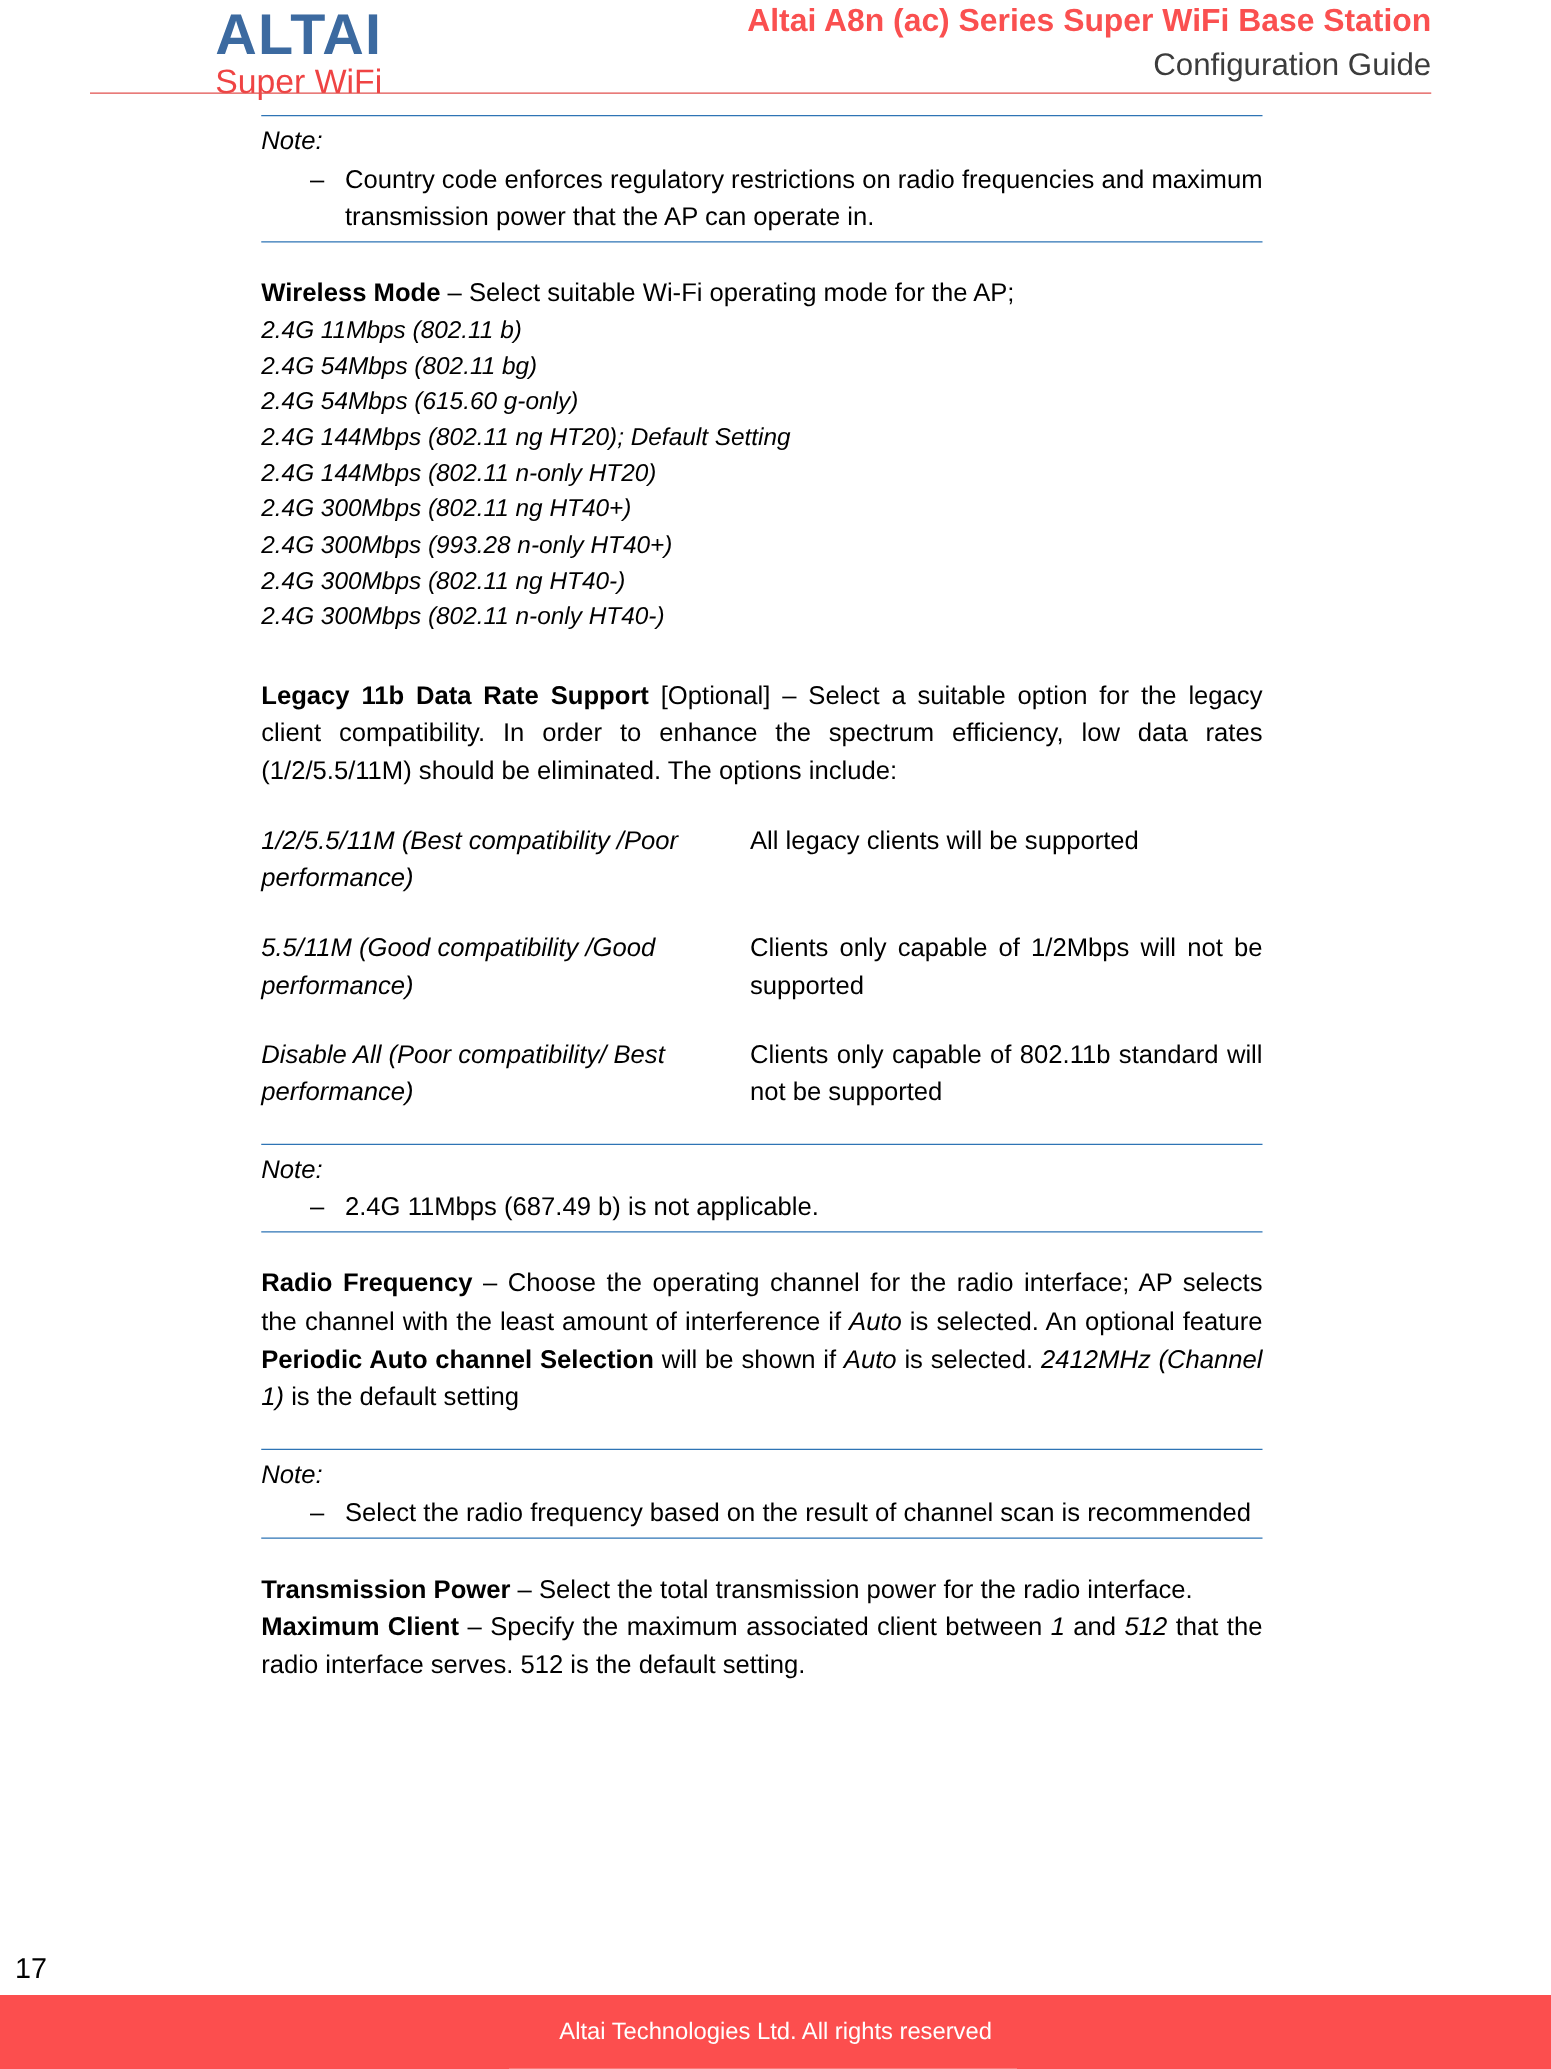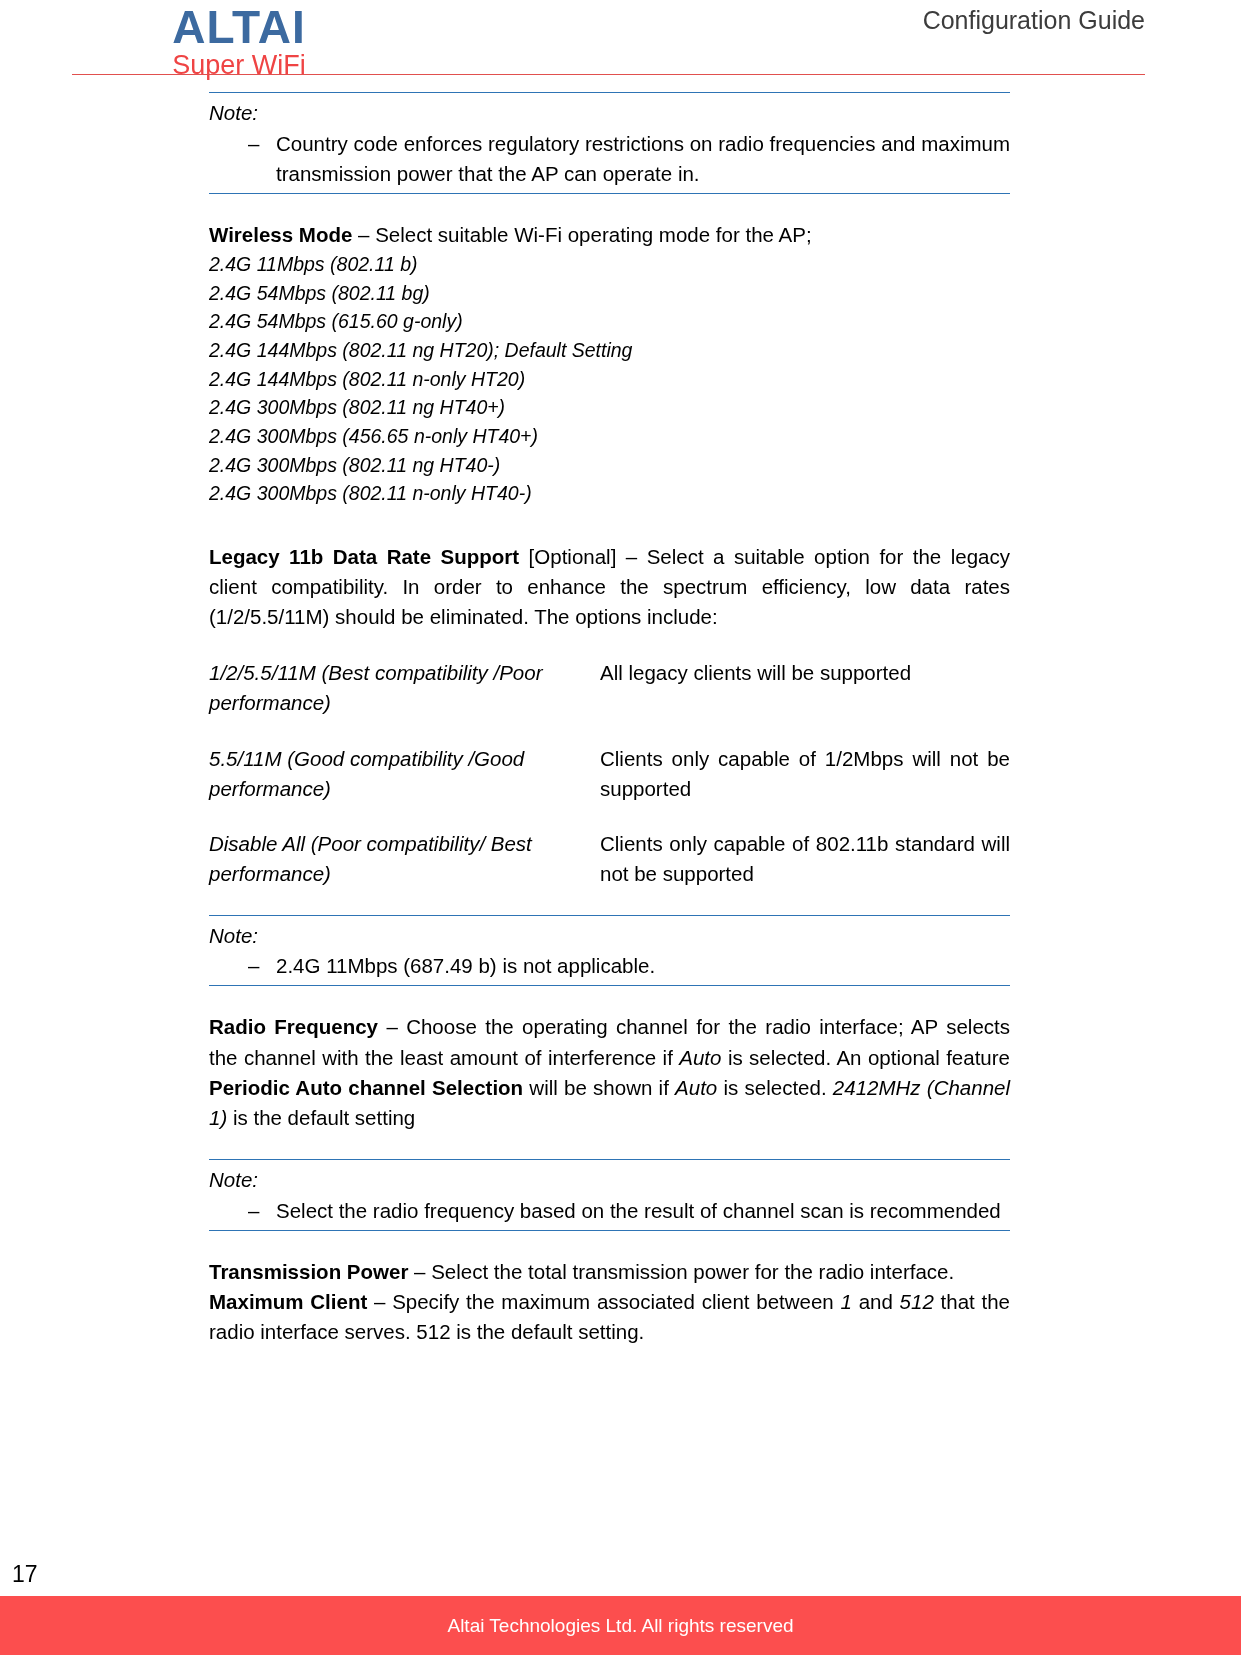--- a/index.html
+++ b/index.html
@@ -194,20 +194,21 @@
 </style>
 </head>
 <body>
 
 <div class="page-header">
   <div class="logo-block">
     <div class="logo-altai">ALTAI</div>
     <div class="logo-sub">Super WiFi</div>
   </div>
   <div class="header-titles">
+    <div class="doc-title">Altai A8n (ac) Series Super WiFi Base Station</div>
     <div class="doc-subtitle">Configuration Guide</div>
   </div>
   <div class="header-rule"></div>
 </div>
 
 <div class="content">
 
   <div class="note-box">
     <div class="note-label">Note:</div>
     <div class="note-item">
@@ -221,21 +222,21 @@
   <p class="para nojust">
     <span class="b">Wireless Mode</span><span> – Select suitable Wi-Fi operating mode for the AP;</span>
   </p>
   <ul class="mode-list">
     <li>2.4G 11Mbps (802.11 b)</li>
     <li>2.4G 54Mbps (802.11 bg)</li>
     <li>2.4G 54Mbps (615.60 g-only)</li>
     <li>2.4G 144Mbps (802.11 ng HT20); Default Setting</li>
     <li>2.4G 144Mbps (802.11 n-only HT20)</li>
     <li>2.4G 300Mbps (802.11 ng HT40+)</li>
-    <li>2.4G 300Mbps (456.65 n-only HT40+)</li>
+    <li>2.4G 300Mbps (993.28 n-only HT40+)</li>
     <li>2.4G 300Mbps (802.11 ng HT40-)</li>
     <li>2.4G 300Mbps (802.11 n-only HT40-)</li>
   </ul>
 
   <div class="spacer-lg"></div>
 
   <p class="para">
     <span class="b">Legacy 11b Data Rate Support</span><span> [Optional]</span><span> – Select a suitable option for the legacy client compatibility. In order to enhance the spectrum efficiency, low data rates (1/2/5.5/11M) should be eliminated. The options include:</span>
   </p>
 

